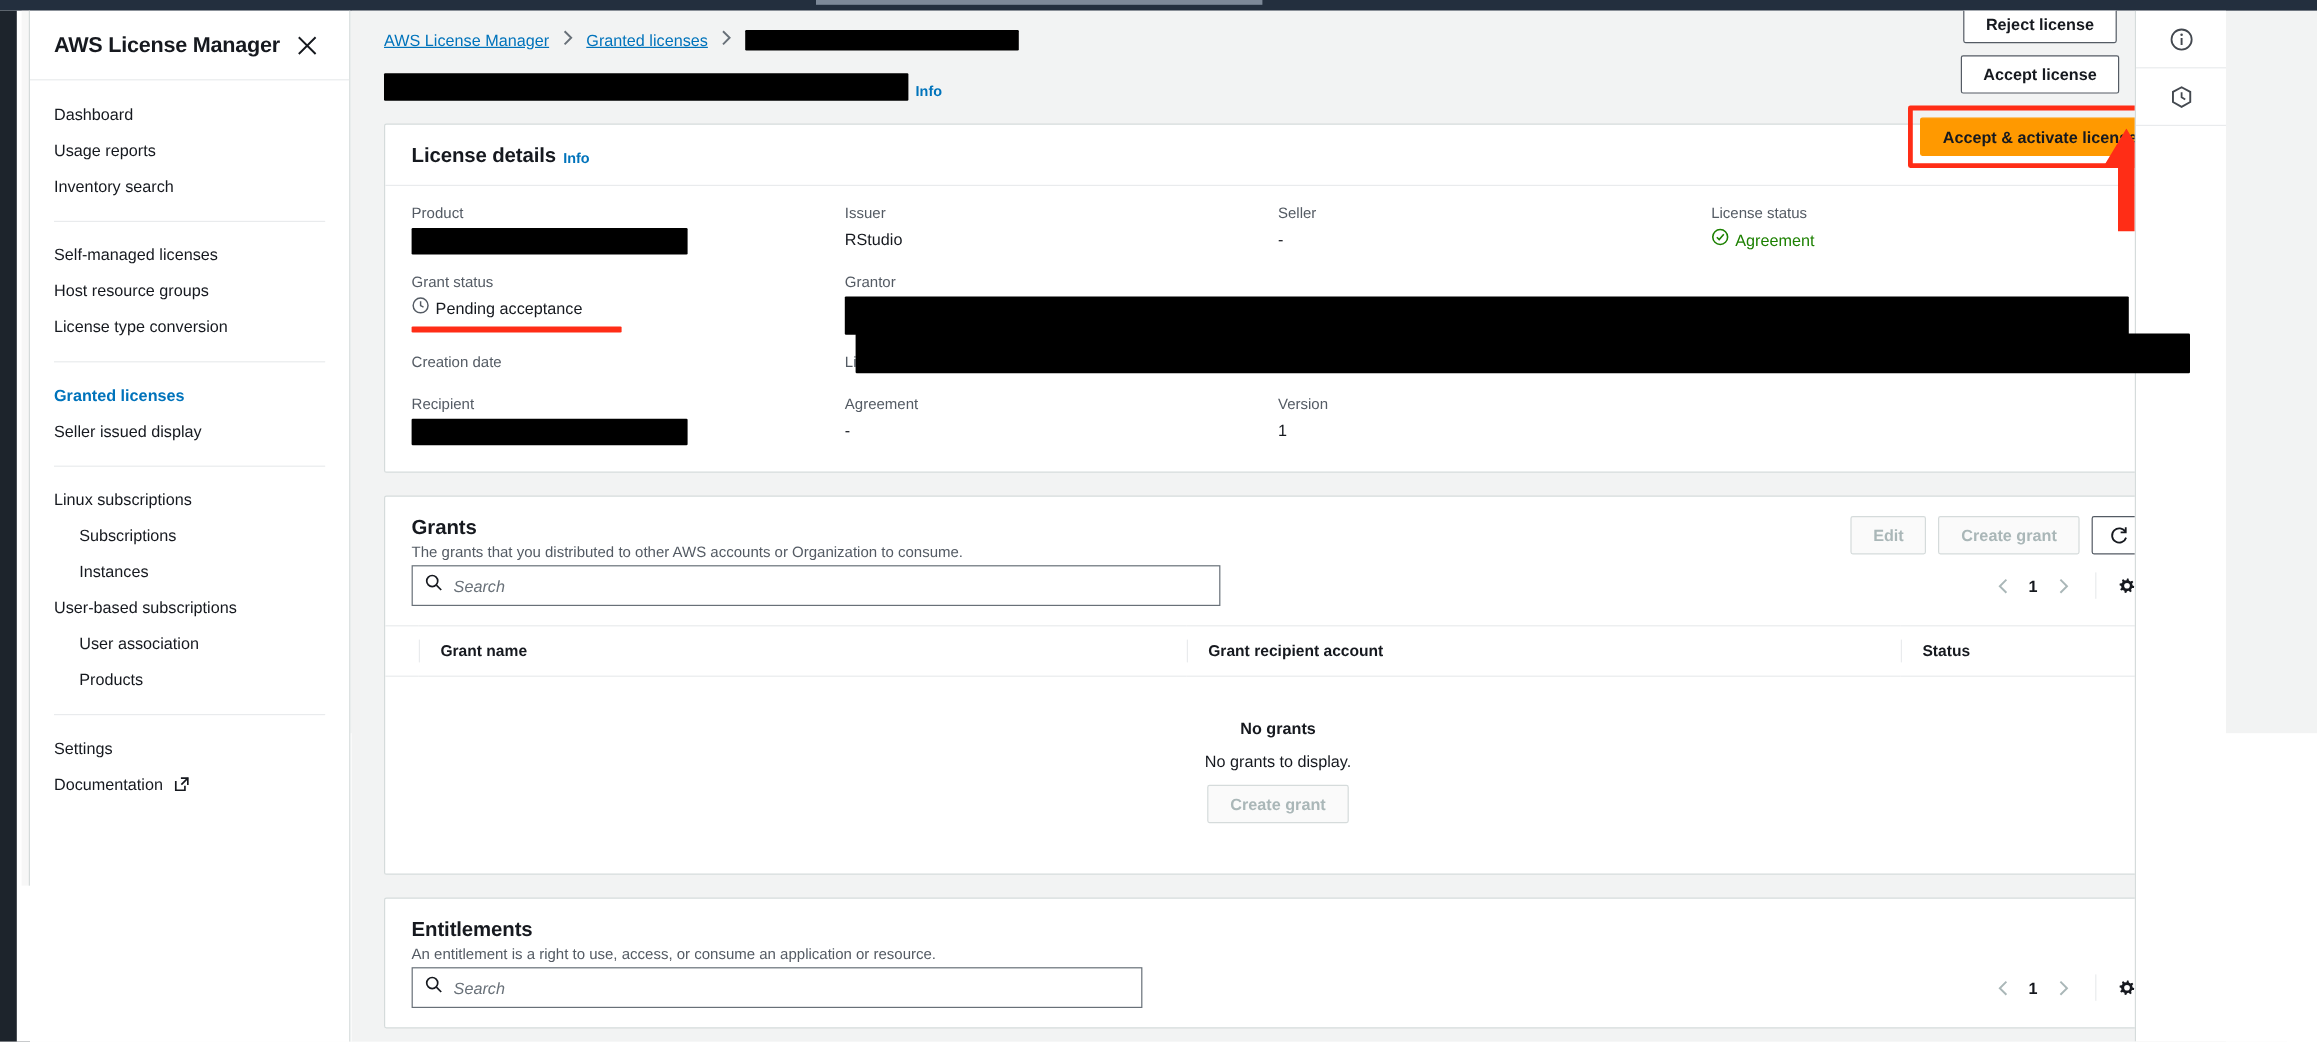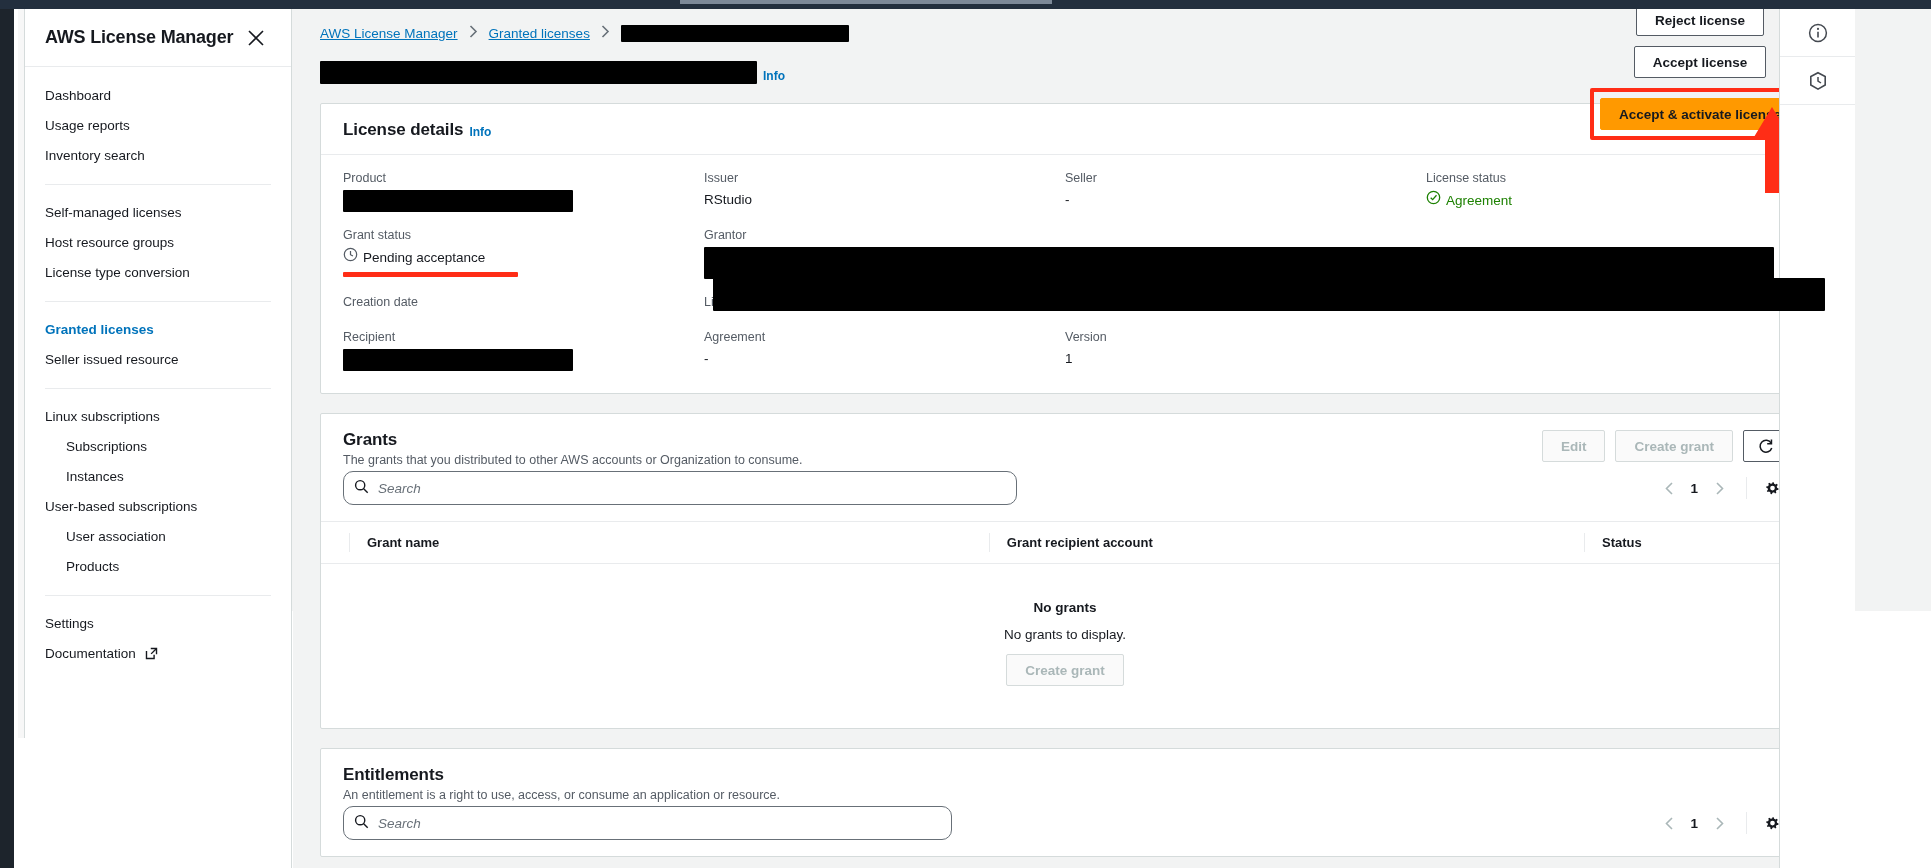--- a/index.html
+++ b/index.html
@@ -220,21 +220,21 @@
     cursor: pointer; color: #16191f;
   }
 
   .search-row {
     display: flex; align-items: center; justify-content: space-between;
     padding: 4px 22px 16px 22px;
   }
   .search-box {
     position: relative;
     border: 1px solid #687078;
-    border-radius: 10px;
+    border-radius: 0;
     background: #ffffff;
     height: 34px;
     display: flex; align-items: center;
     padding: 0 10px;
   }
   .search-box input {
     border: none; outline: none;
     font-size: 13.5px; font-style: italic; color: #545b64;
     font-family: "Liberation Sans", sans-serif;
     margin-left: 9px; width: 100%;
@@ -310,21 +310,21 @@
 
       <div>
         <div class="nav-item">Self-managed licenses</div>
         <div class="nav-item">Host resource groups</div>
         <div class="nav-item">License type conversion</div>
       </div>
       <div class="nav-divider"></div>
 
       <div>
         <div class="nav-item active">Granted licenses</div>
-        <div class="nav-item">Seller issued resource</div>
+        <div class="nav-item">Seller issued display</div>
       </div>
       <div class="nav-divider"></div>
 
       <div>
         <div class="nav-item">Linux subscriptions</div>
         <div class="nav-item sub">Subscriptions</div>
         <div class="nav-item sub">Instances</div>
         <div class="nav-item">User-based subscriptions</div>
         <div class="nav-item sub">User association</div>
         <div class="nav-item sub">Products</div>

